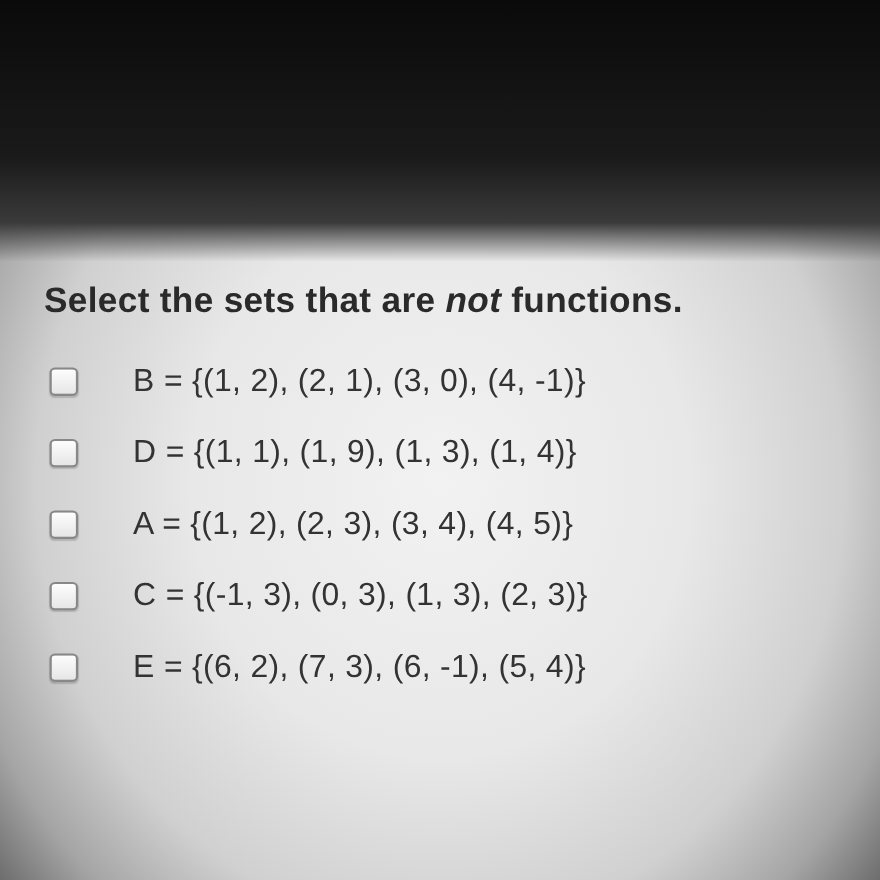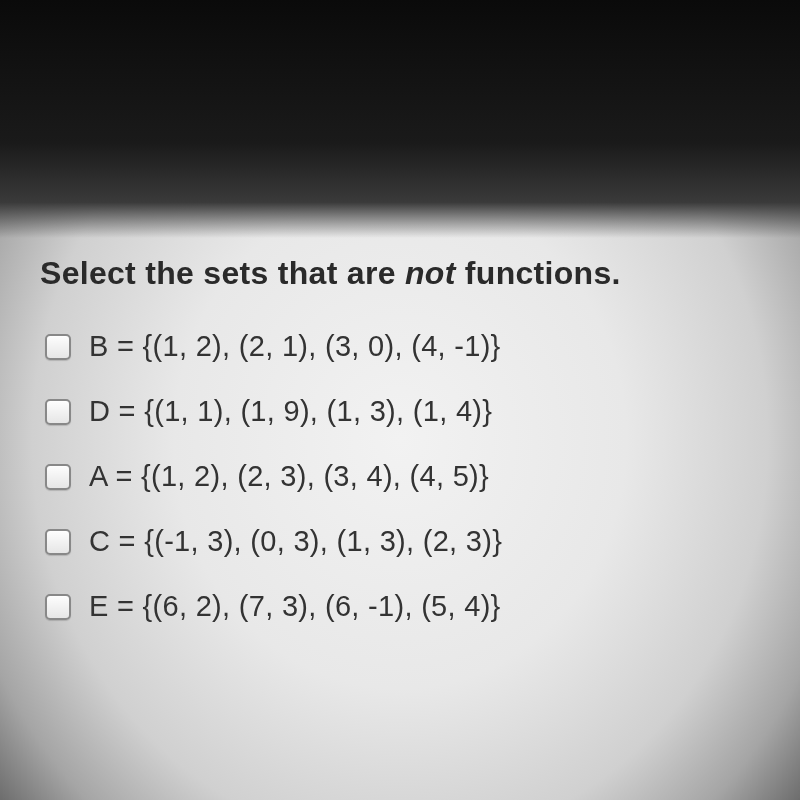--- a/index.html
+++ b/index.html
@@ -51,20 +51,21 @@
     }
     .question-text .not-italic {
       font-style: italic;
       font-weight: bold;
     }
     .option-row {
       display: flex;
       align-items: center;
       margin-bottom: 32px;
       margin-left: 5px;
+      gap: 32px;
     }
     .checkbox {
       width: 26px;
       height: 26px;
       border: 2px solid #888;
       border-radius: 5px;
       background: linear-gradient(to bottom, #fdfdfd 0%, #e6e6e6 100%);
       margin-right: 18px;
       flex-shrink: 0;
       box-shadow: inset 0 1px 1px rgba(255,255,255,0.6), 0 1px 1px rgba(0,0,0,0.15);

